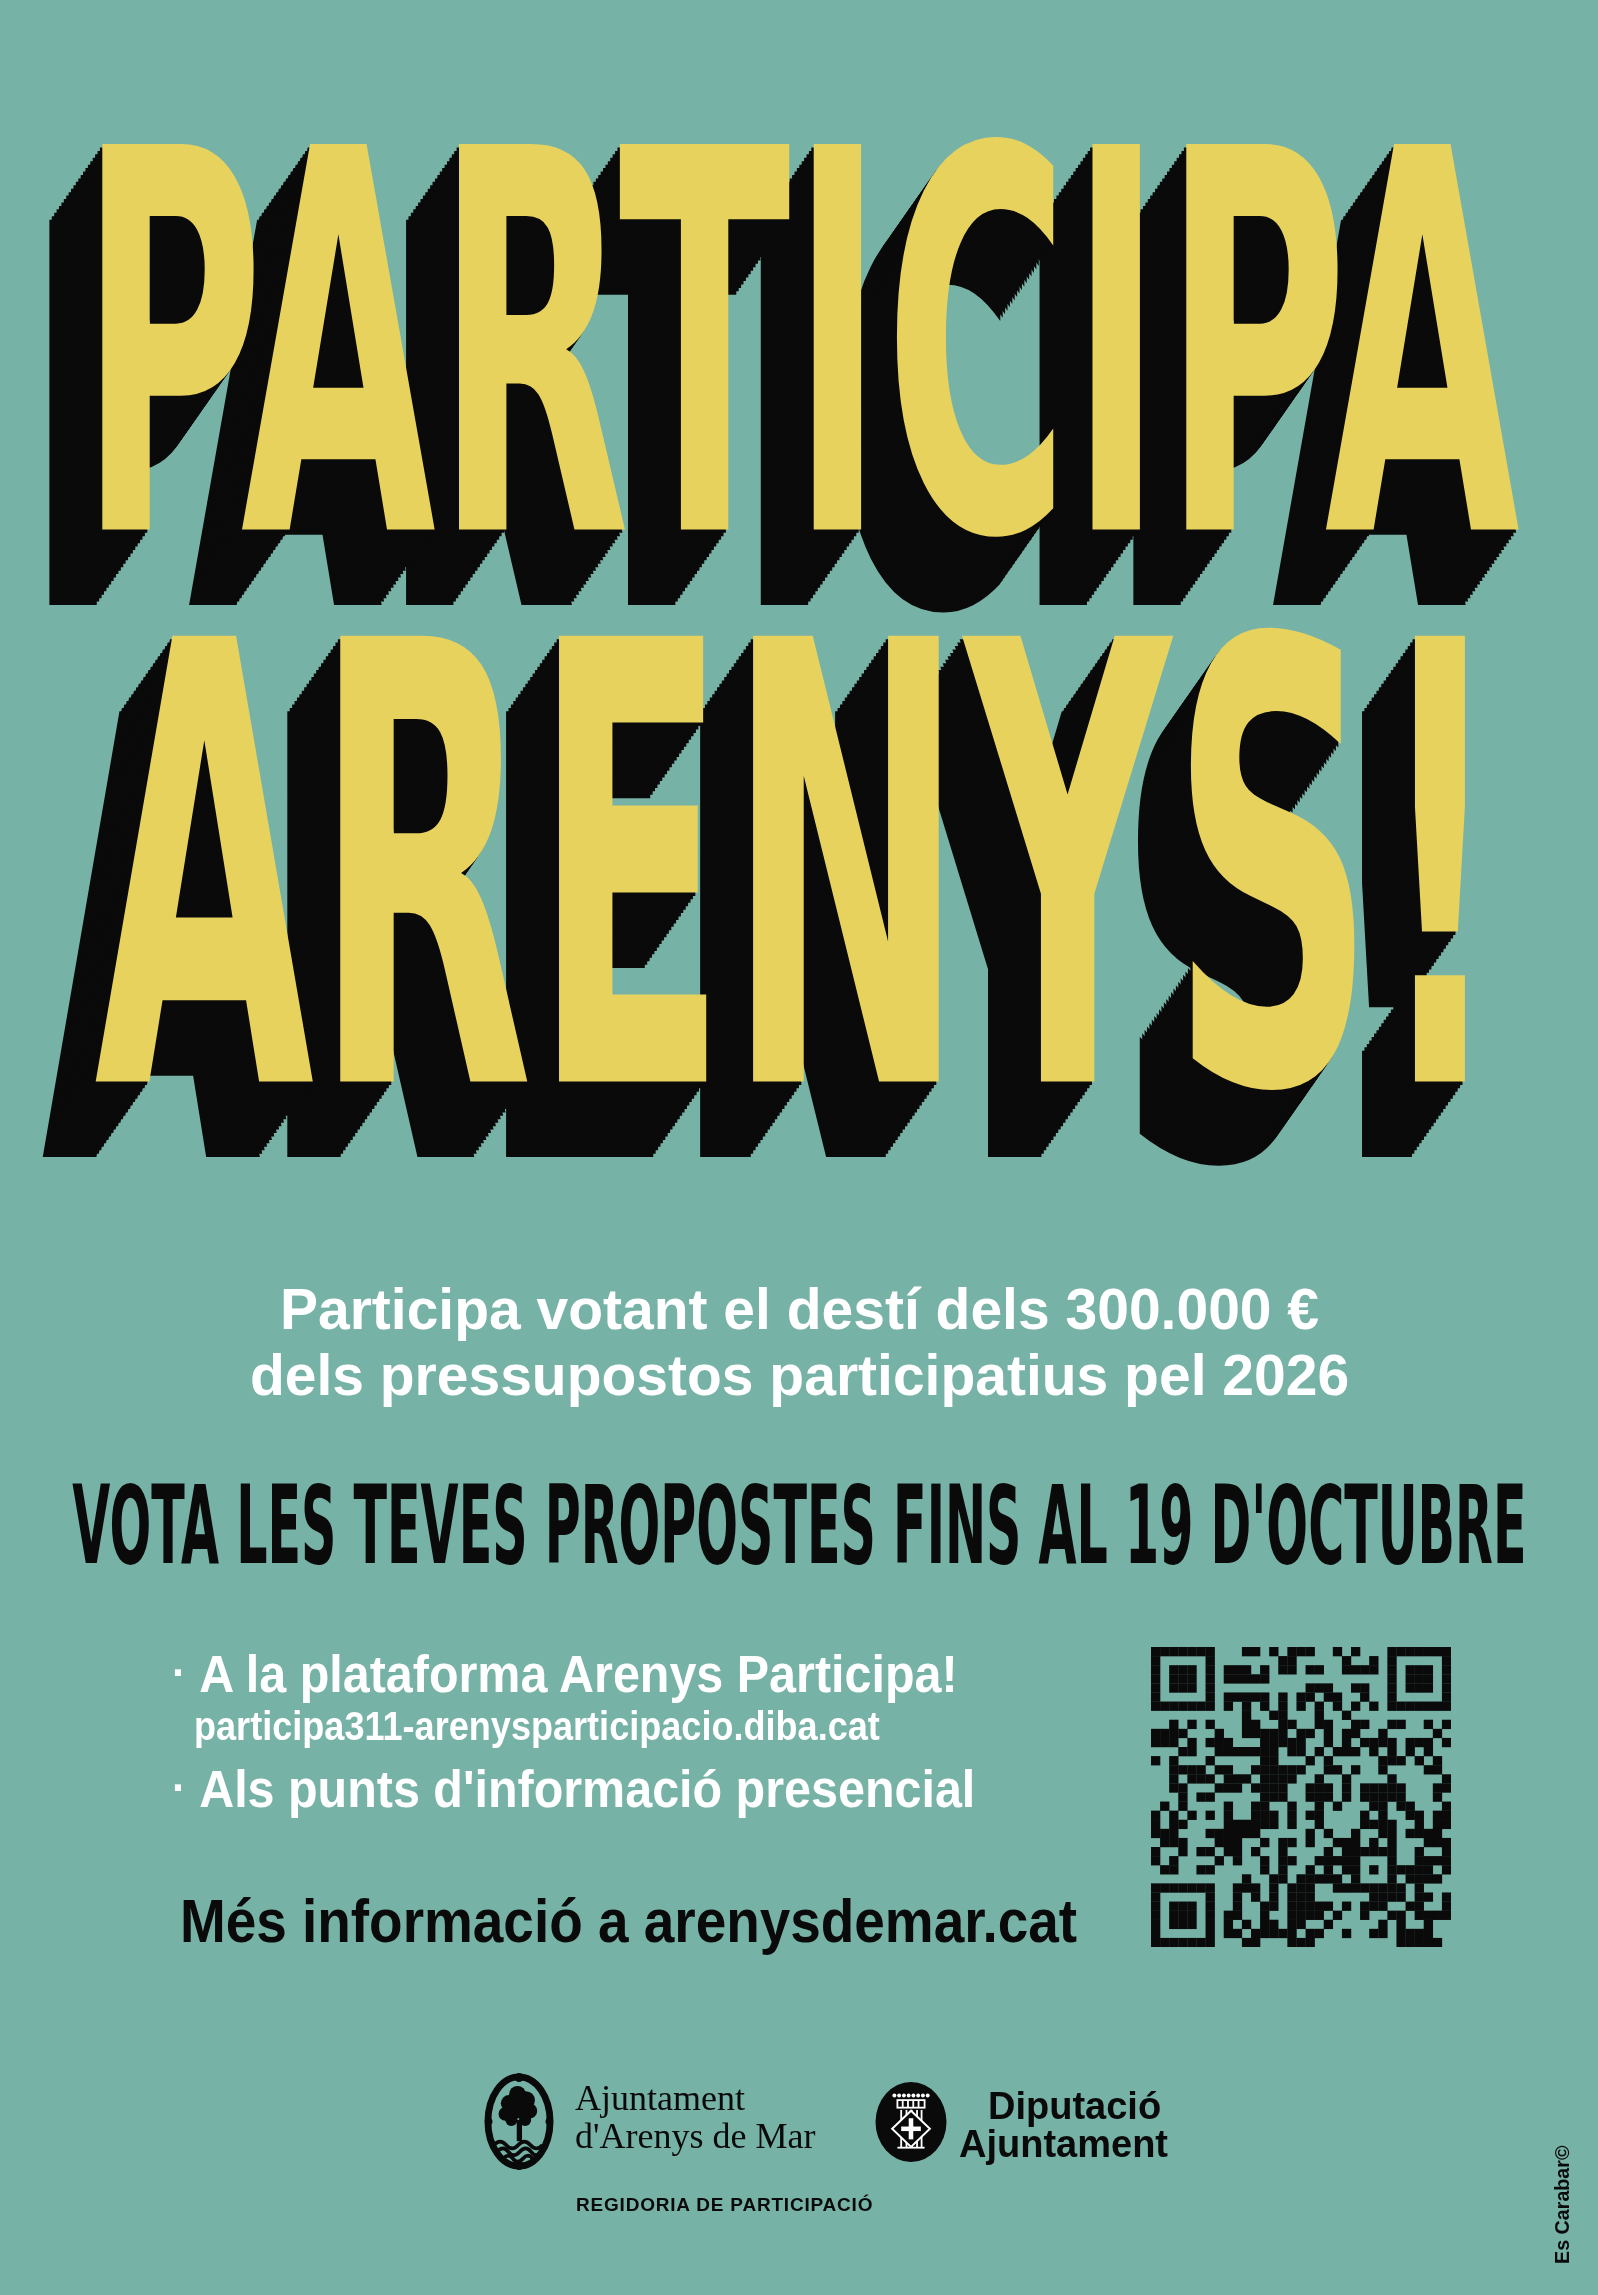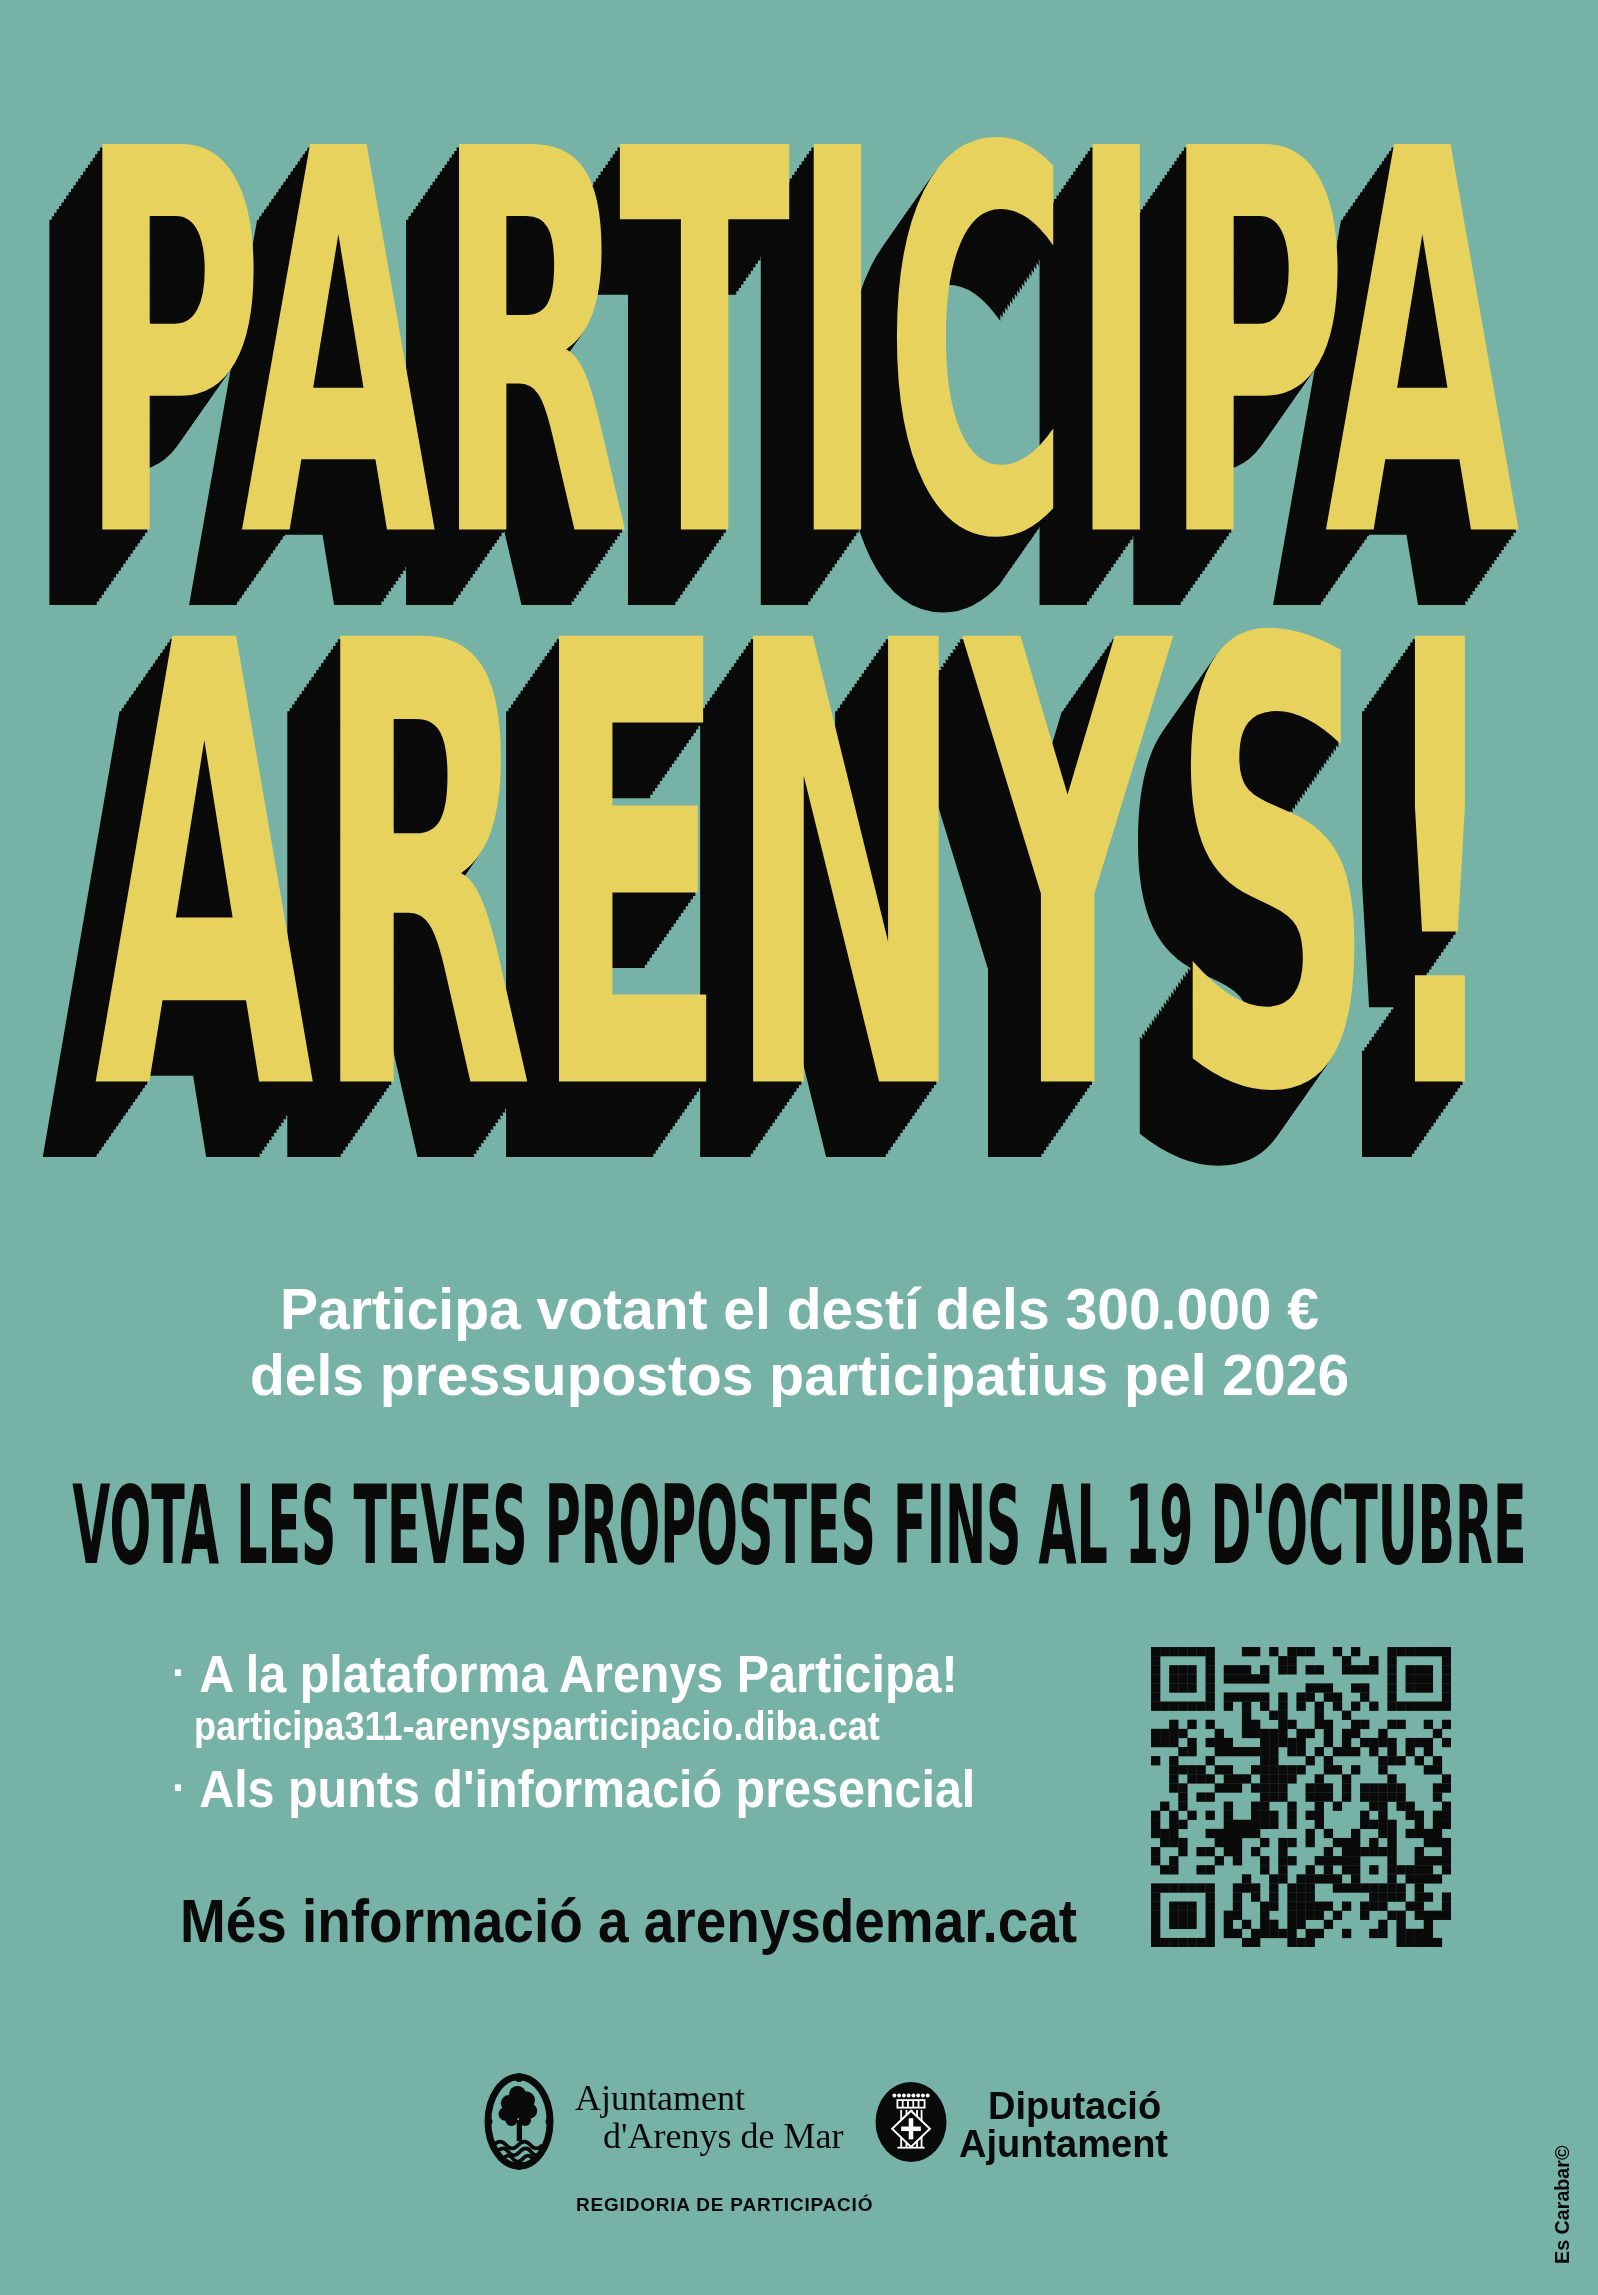--- a/index.html
+++ b/index.html
@@ -729,21 +729,21 @@
       <circle cx="54" cy="62" r="8" fill="#0a0a0a"></circle>
       <rect x="43" y="62" width="7" height="28" fill="#0a0a0a"></rect>
     </g>
     <g fill="none" stroke="#0a0a0a" stroke-width="5">
       <path d="M13,95  q8,-9 16,0 t16,0 t16,0 t16,0"></path>
       <path d="M17,104 q8,-9 15,0 t15,0 t15,0 t14,0"></path>
       <path d="M25,113 q7,-8 13,0 t13,0 t13,0"></path>
     </g>
   </svg>
   <div class="abs aj-line" style="top:2077px;">Ajuntament</div>
-  <div class="abs aj-line" style="top:2115px;margin-left:28px;">d'Arenys de Mar</div>
+  <div class="abs aj-line" style="top:2115px;">d'Arenys de Mar</div>
   <div class="abs aj-sub">REGIDORIA DE PARTICIPACIÓ</div>
 
   <svg class="abs" style="left:874px;top:2081px;" width="74" height="82" viewBox="0 0 98 108">
     <ellipse cx="49" cy="54" rx="47" ry="53" fill="#0a0a0a"></ellipse>
     <g fill="#ffffff">
       <circle cx="27" cy="19" r="2.6"></circle>
         <circle cx="33.3" cy="19" r="2.6"></circle>
       <circle cx="39.6" cy="19" r="2.6"></circle>
         <circle cx="45.9" cy="19" r="2.6"></circle>
       <circle cx="52.2" cy="19" r="2.6"></circle>

